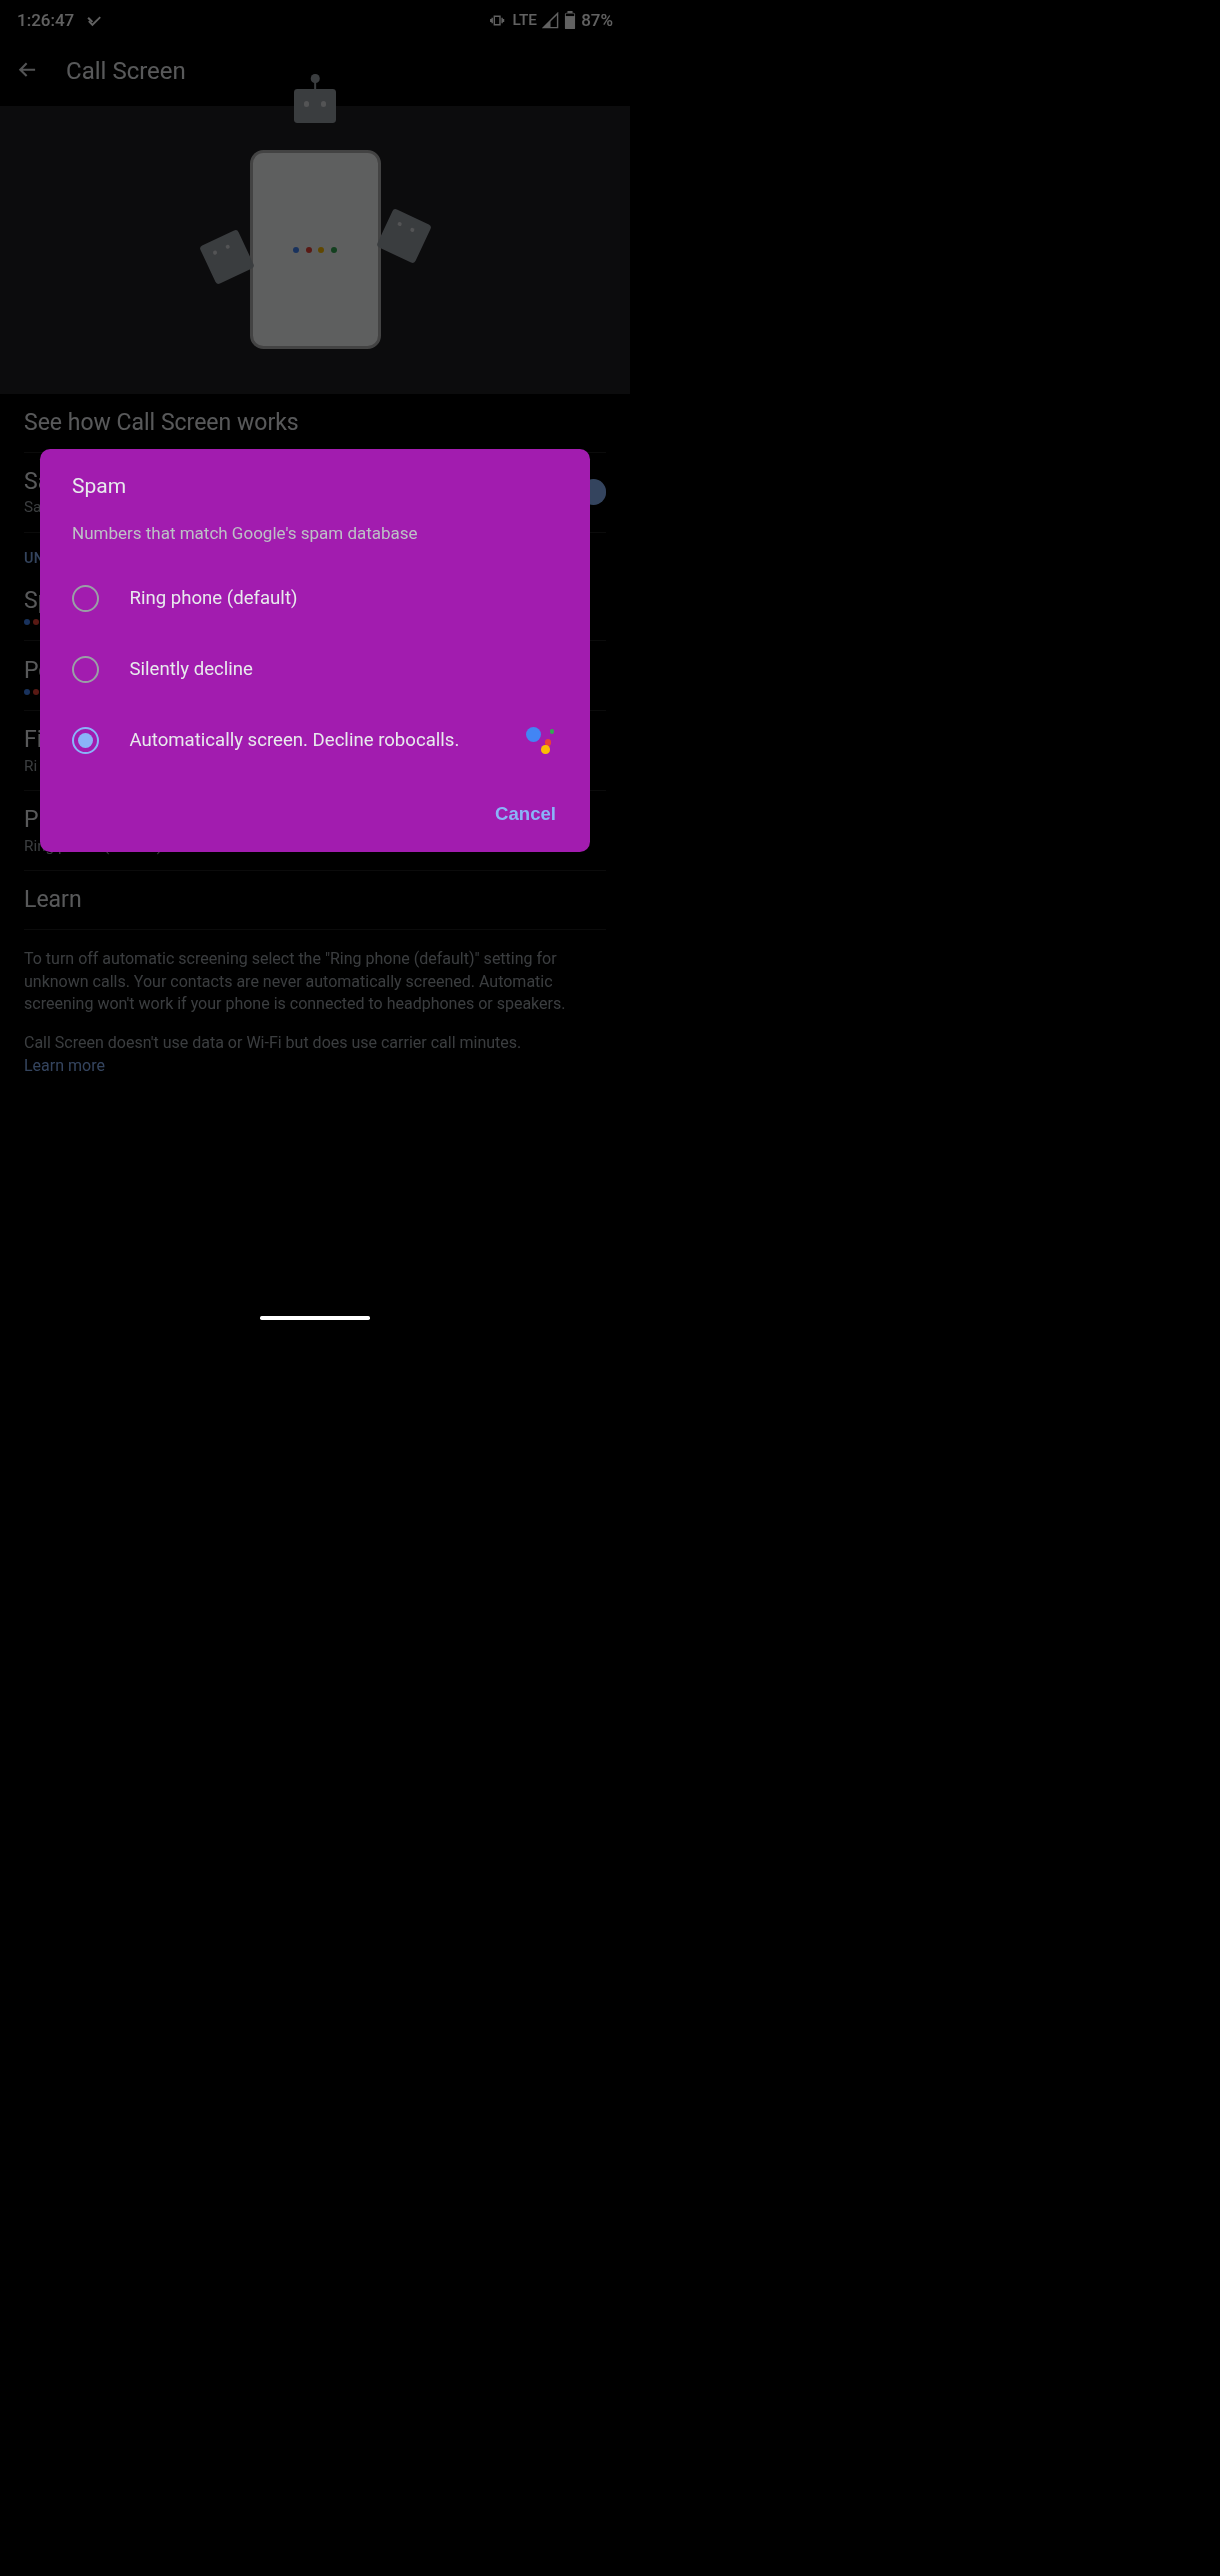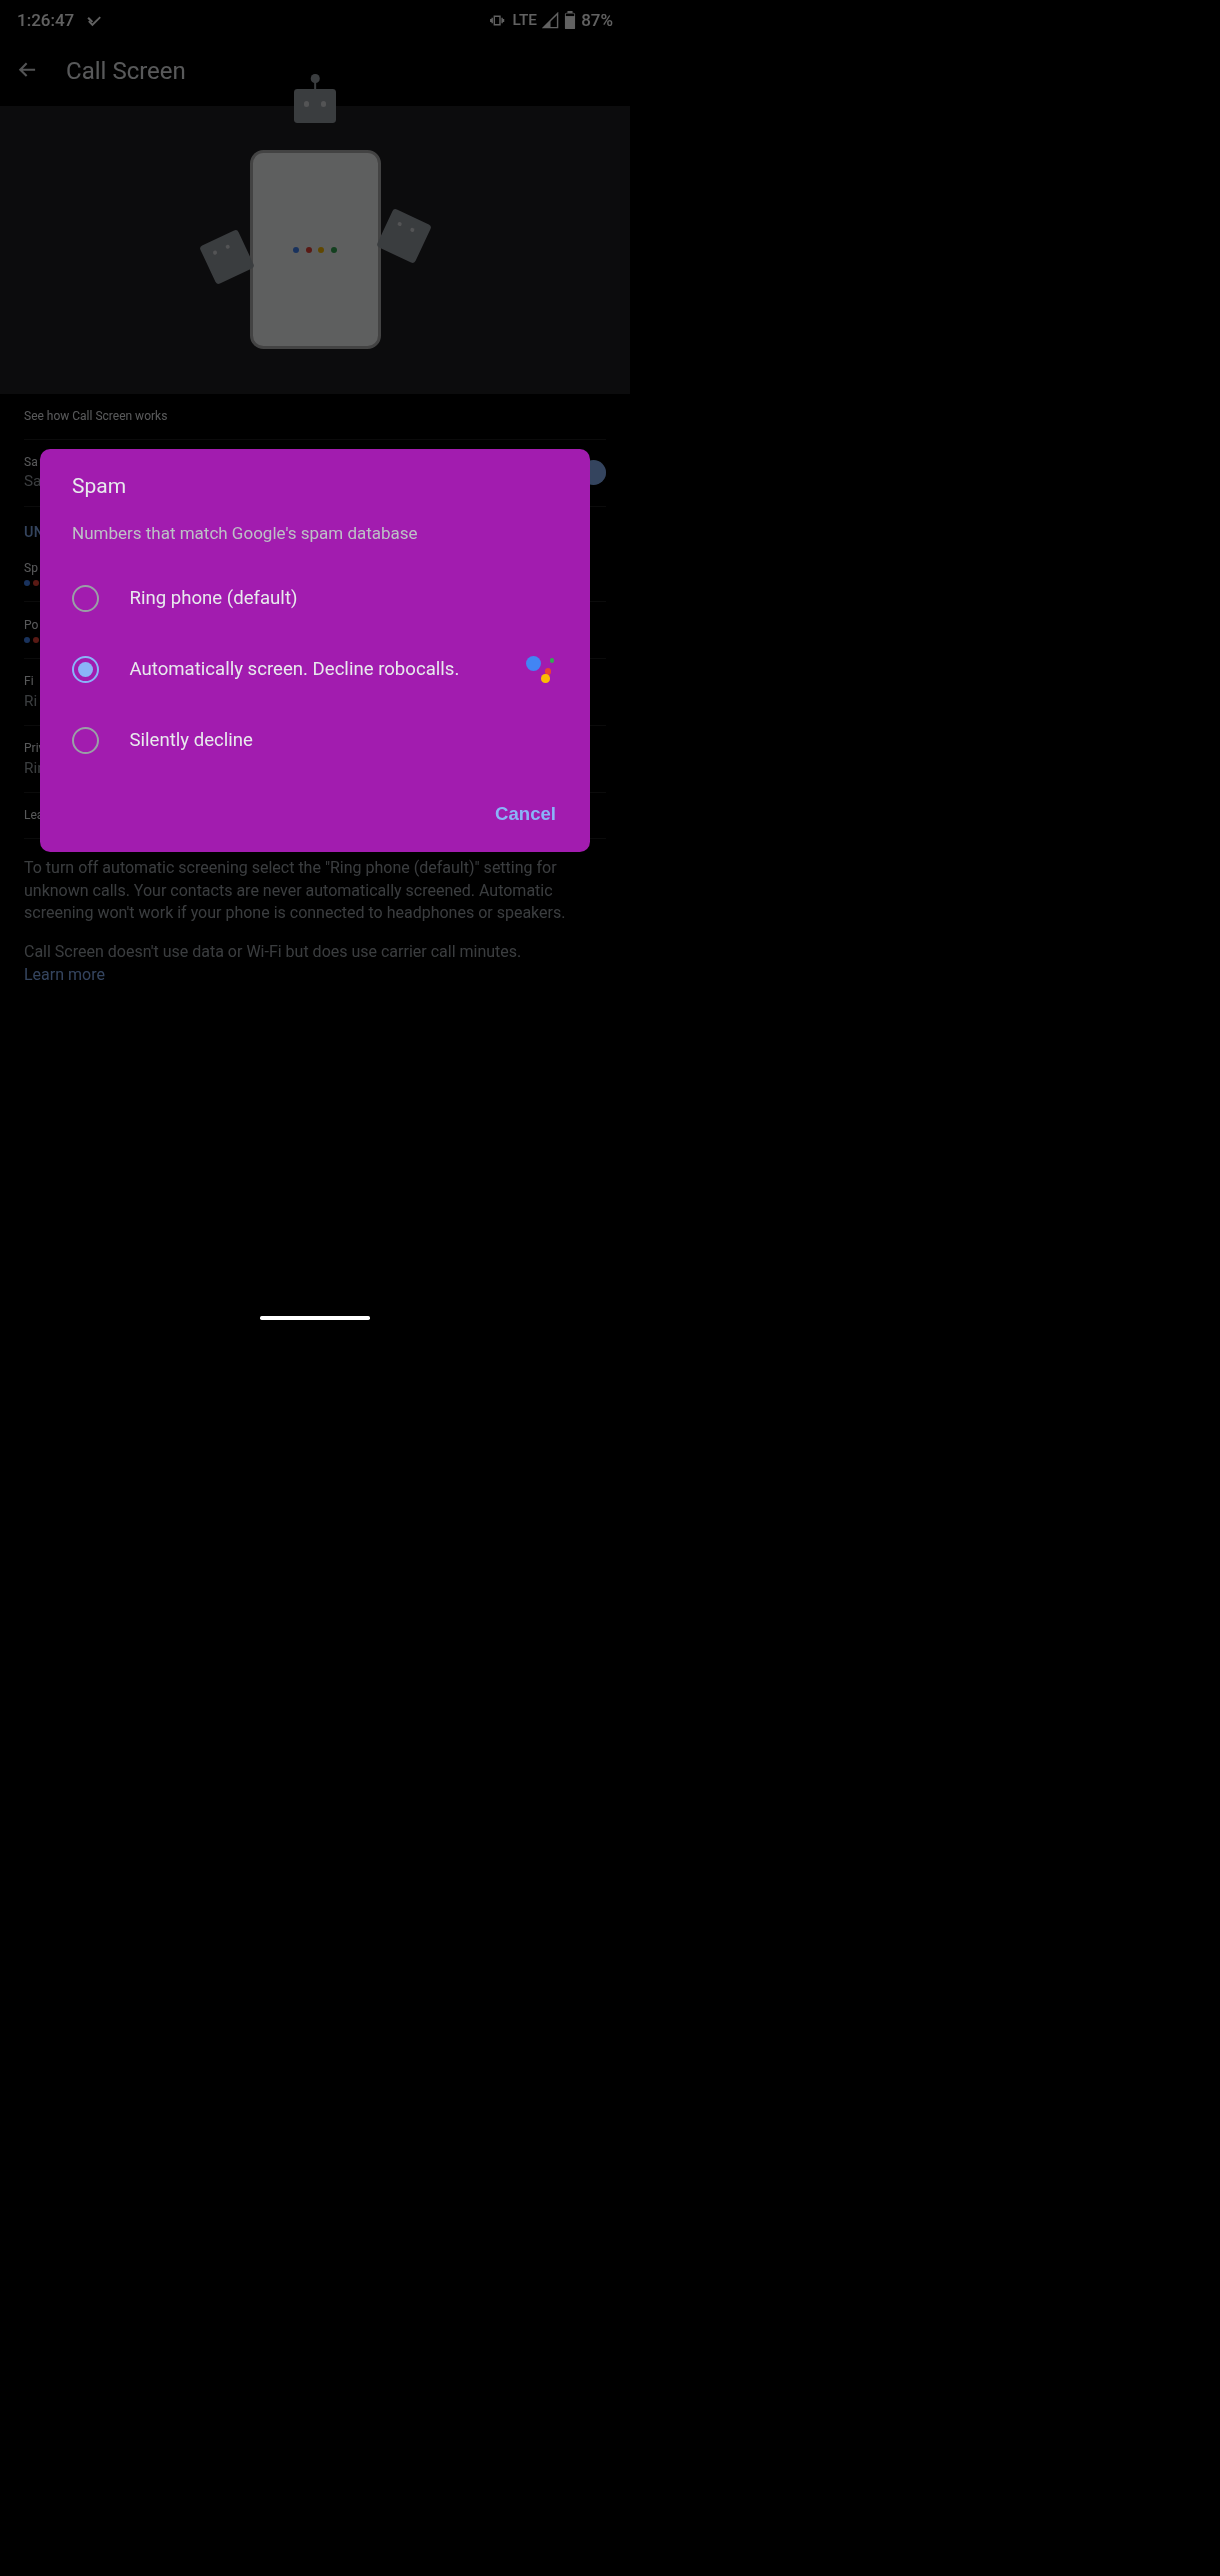--- a/index.html
+++ b/index.html
@@ -77,21 +77,21 @@
     .peek-bot.right .pe.a{top:10.2px;left:10.2px}.peek-bot.right .pe.b{top:10.2px;left:24px}
 
     
     .section { padding: 0 24px; }
     .row {
       padding: 15.3px 0;
       border-bottom: 0.8px solid #1f1f1f;
     }
     .row-title {
       color: #e8eaed;
-      font-size: 12px;
+      font-size: 23px;
       font-weight: 400;
     }
     .row-sub {
       color: #9aa0a6;
       font-size: 15.3px;
       margin-top: 3.4px;
     }
     .section-label {
       color: #8ab4f8;
       font-size: 14.4px;
@@ -322,33 +322,33 @@
 
   <div class="dialog">
     <div class="dialog-title">Spam</div>
     <div class="dialog-desc">Numbers that match Google's spam database</div>
 
     <div class="option">
       <div class="radio"></div>
       <div class="option-label">Ring phone (default)</div>
     </div>
     <div class="option">
+      <div class="radio"></div>
+      <div class="option-label">Silently decline</div>
+    </div>
+    <div class="option">
       <div class="radio selected"></div>
       <div class="option-label">Automatically screen. Decline robocalls.</div>
       <div class="assistant-logo">
         <div class="c c1"></div>
           <div class="c c2"></div>
           <div class="c c3"></div>
           <div class="c c4"></div>
       </div>
     </div>
-    <div class="option">
-      <div class="radio"></div>
-      <div class="option-label">Silently decline</div>
-    </div>
 
     <div class="dialog-actions">
       <button class="cancel-btn">Cancel</button>
     </div>
   </div>
 
   <div class="nav-pill"></div>
 </div>
 
 

